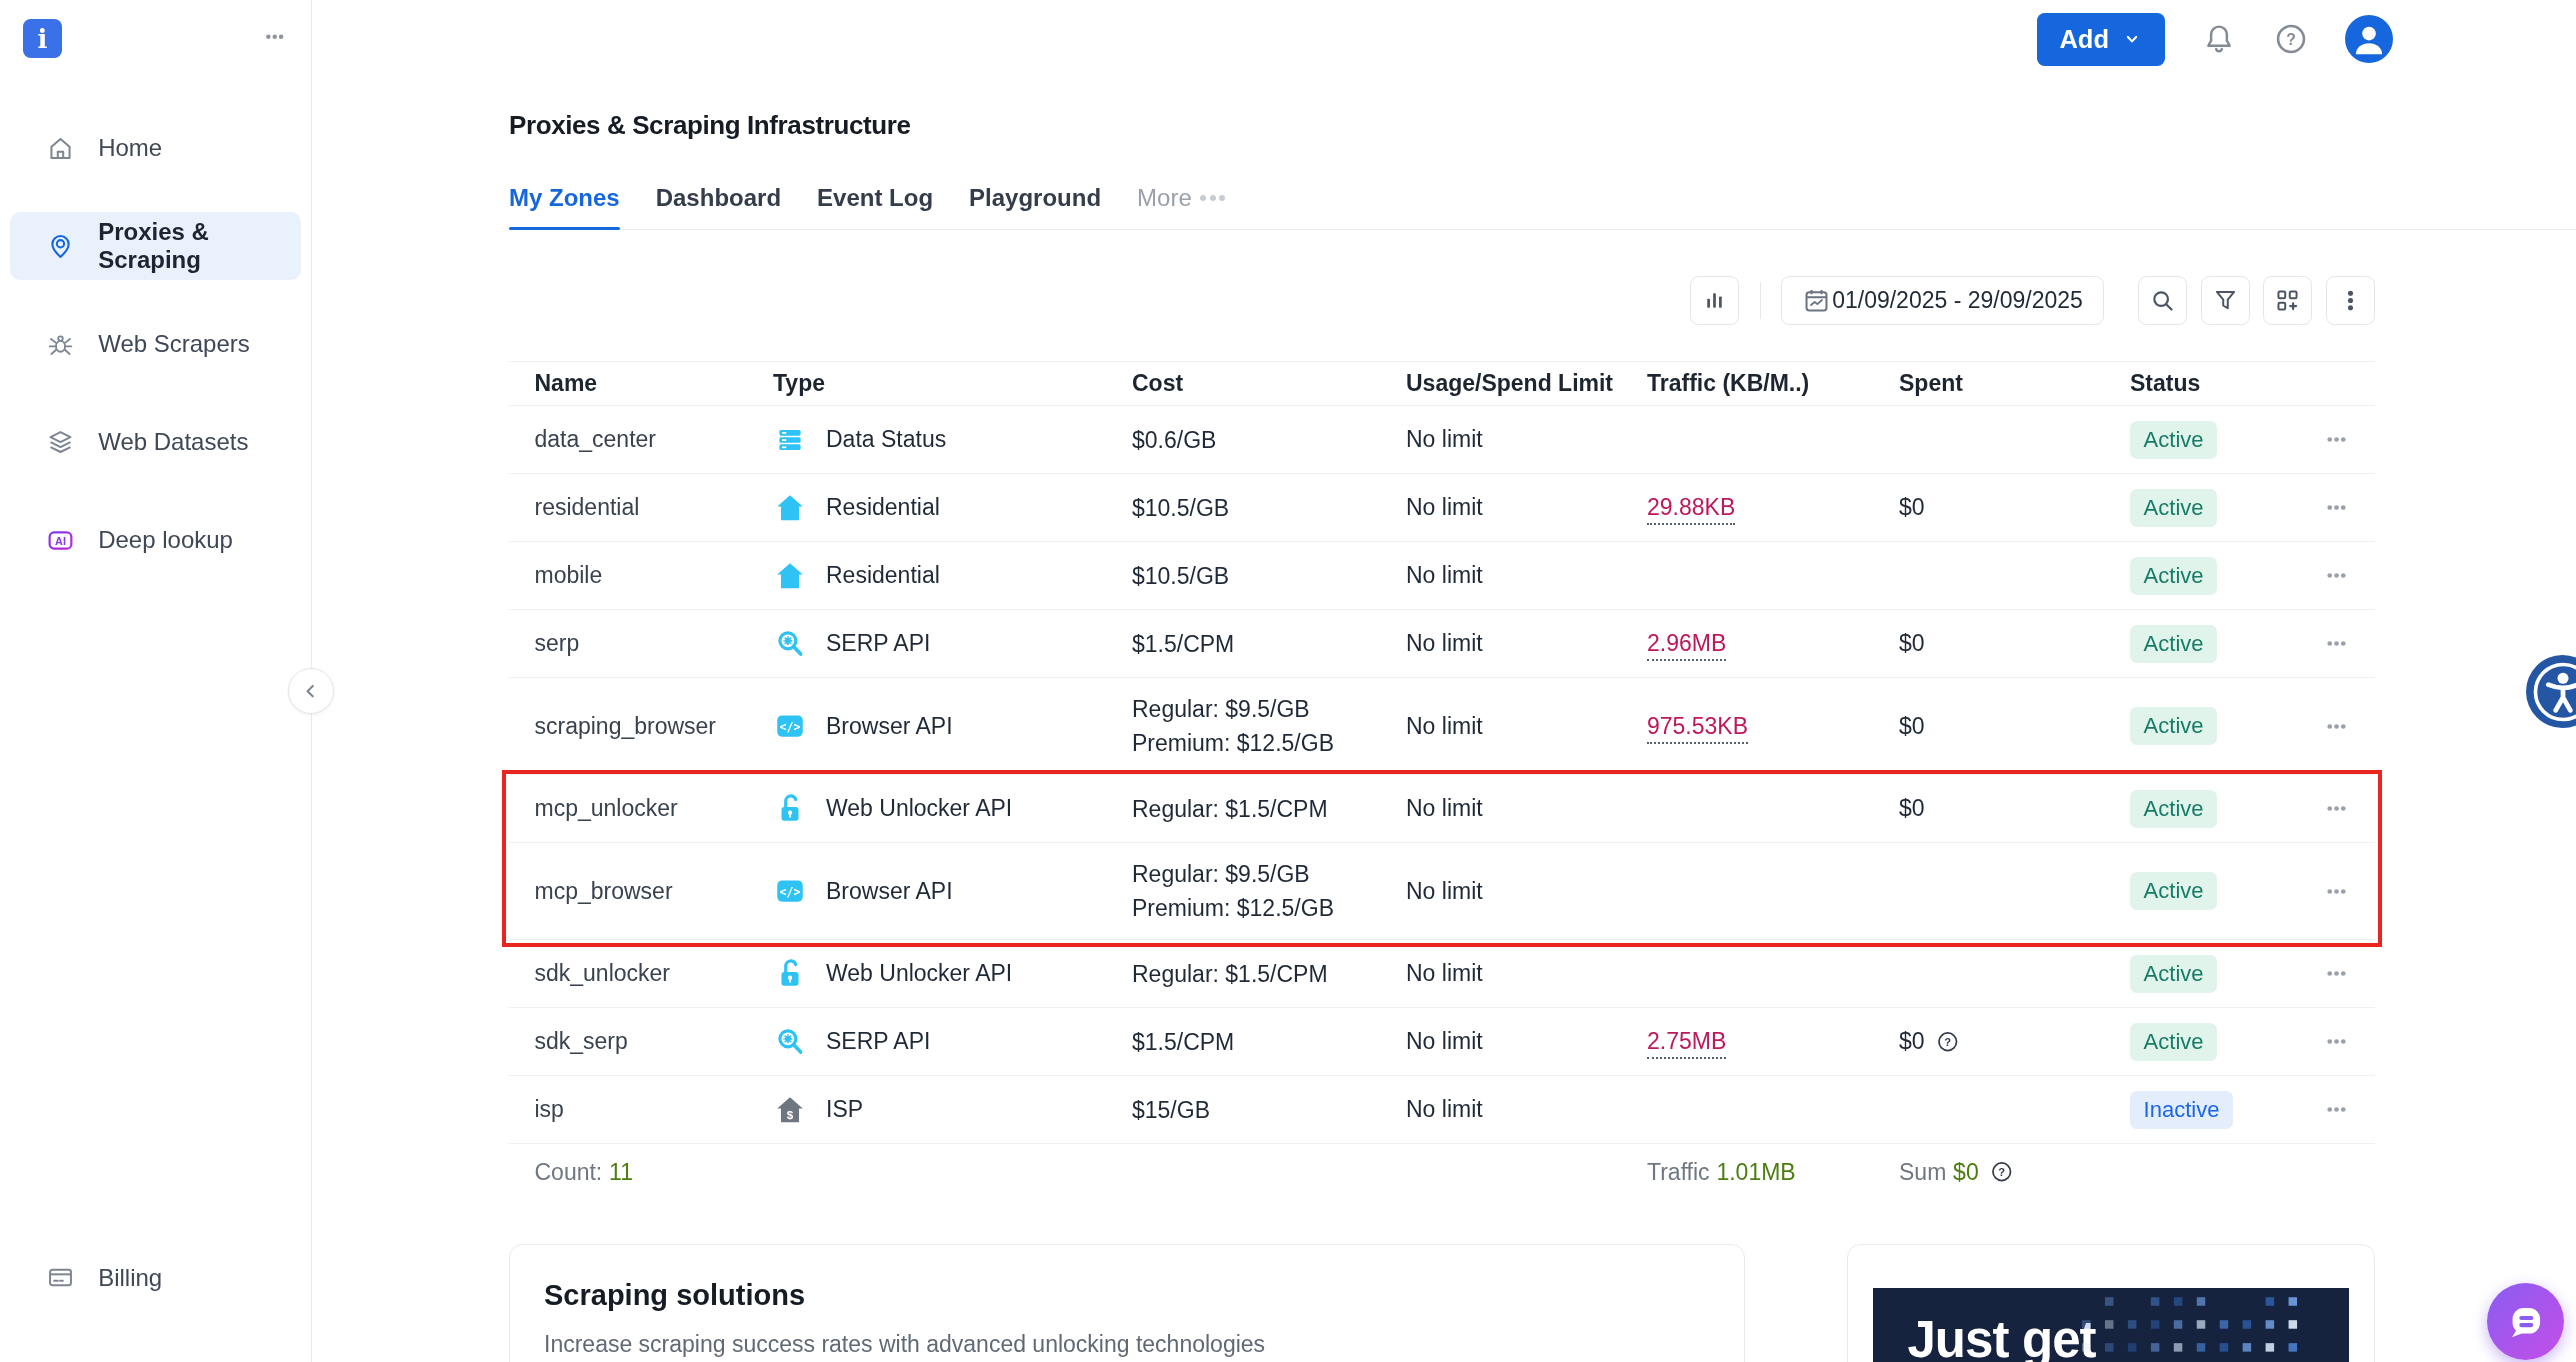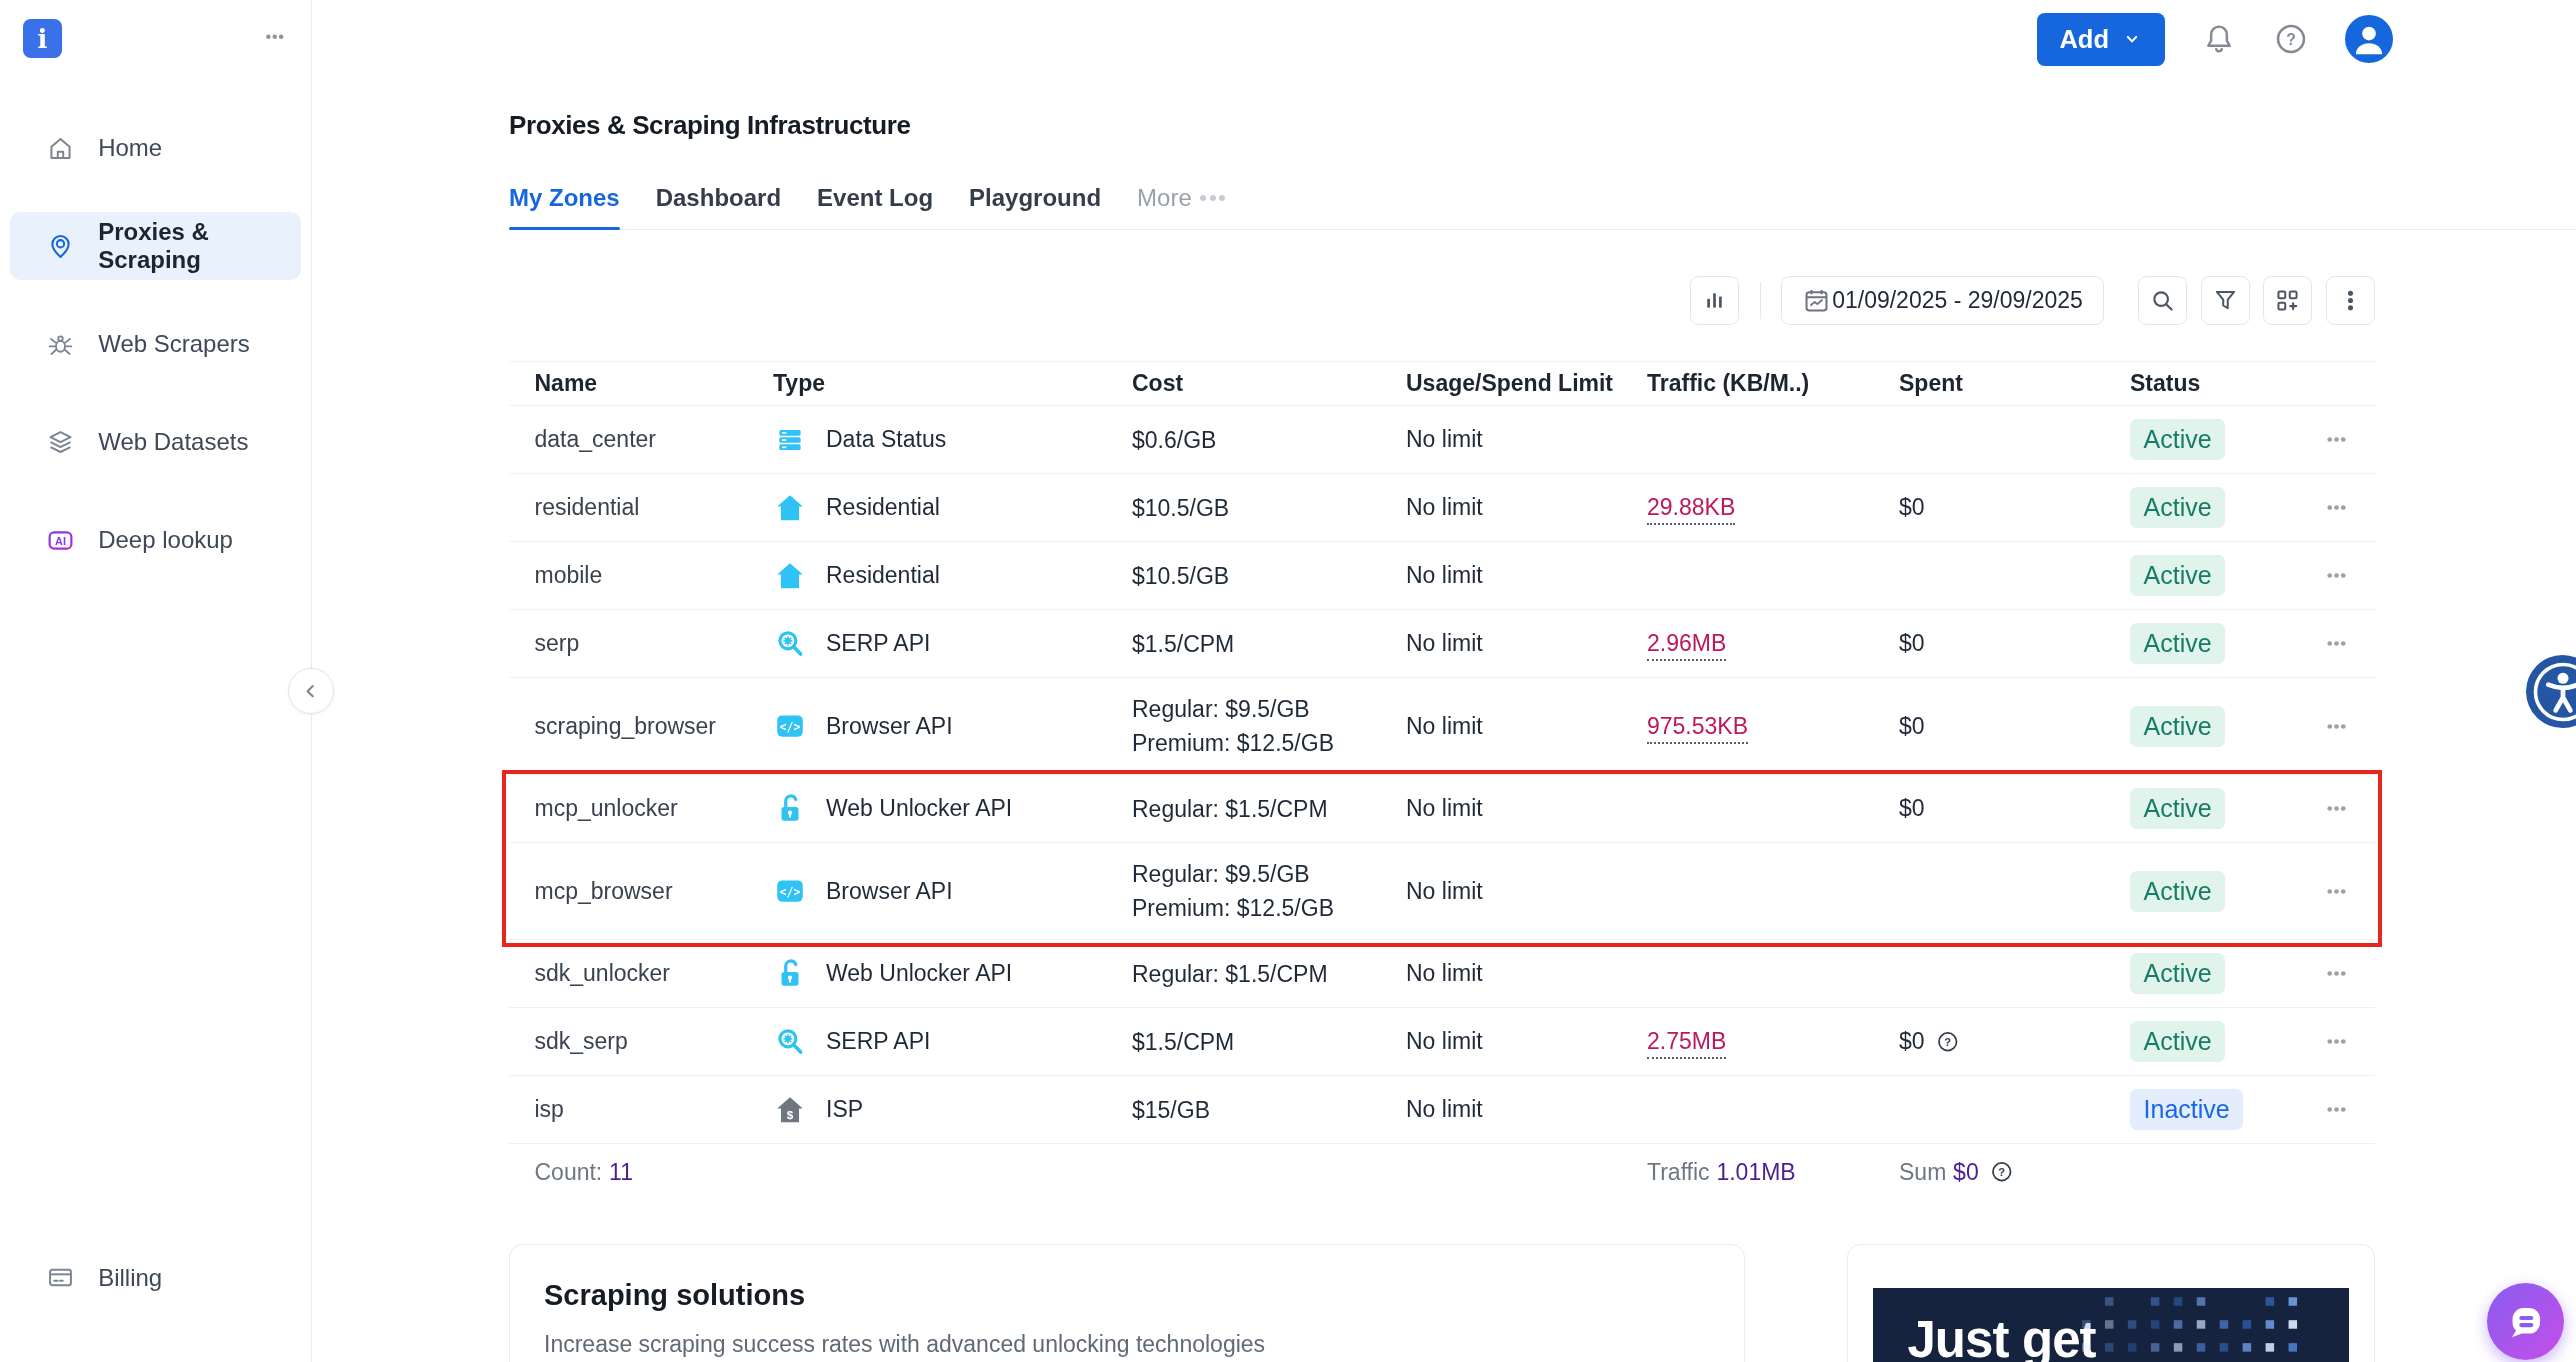--- a/index.html
+++ b/index.html
@@ -65,27 +65,27 @@
   .t-head .c:first-child{padding-left:25.5px;}
   .trow{display:grid;grid-template-columns:var(--cols);align-items:center;min-height:68px;border-bottom:0.9px solid var(--row-line);font-size:23px;cursor:pointer;}
   .trow.tall{min-height:97px;}
   .c-name{padding-left:25.5px;color:#39424e;}
   .c-type{display:flex;align-items:center;gap:19px;color:#1f2937;}
   .c-type .ic{width:34px;height:34px;flex:0 0 34px;}
   .c-cost div{line-height:34px;color:#1f2937;}
   .c-limit{color:#1f2937;}
   .traffic{border-bottom:2.6px dotted #55606e;padding-bottom:3.4px;color:#be185d;}
   .c-spent{display:flex;align-items:center;gap:10.2px;color:#1f2937;}
-  .badge{display:inline-block;padding:6px 13.6px;border-radius:6.8px;font-size:25px;}
+  .badge{display:inline-block;padding:6px 13.6px;border-radius:6.8px;font-size:22px;}
   .badge.active{background:var(--badge-active-bg);color:var(--badge-active-text);}
   .badge.inactive{background:var(--badge-inactive-bg);color:var(--badge-inactive-text);}
   .row-kebab{border:none;background:none;color:#9aa1ab;cursor:pointer;display:flex;margin-left:24px;}
   .t-foot{display:grid;grid-template-columns:var(--cols);align-items:center;height:56px;font-size:23px;color:var(--txt-gray);}
   .t-foot .c:first-child{padding-left:25.5px;}
-  .t-foot b{color:#4c1d95;font-weight:400;margin-left:6.8px;margin-top:40px;}
+  .t-foot b{color:#4d7c0f;font-weight:400;margin-left:6.8px;margin-top:40px;}
   .t-foot .withhelp{display:flex;align-items:center;gap:10.2px;}
   .red-box{position:absolute;left:-6.8px;right:-6.8px;border:4.3px solid var(--annotation-red);pointer-events:none;z-index:3;}
 
   .help-ic{width:25.5px;height:25.5px;color:#333c48;cursor:pointer;flex:0 0 25.5px;}
 
   
   .cards{display:flex;gap:102px;margin-top:44px;align-items:flex-start;}
   .card{border:1.3px solid var(--line);border-radius:13.6px;background:#fff;}
   .card.solutions{width:1238px;height:272px;padding:34px 34px;}
   .card.solutions h2{font-size:29px;font-weight:700;color:var(--txt-dark);}

